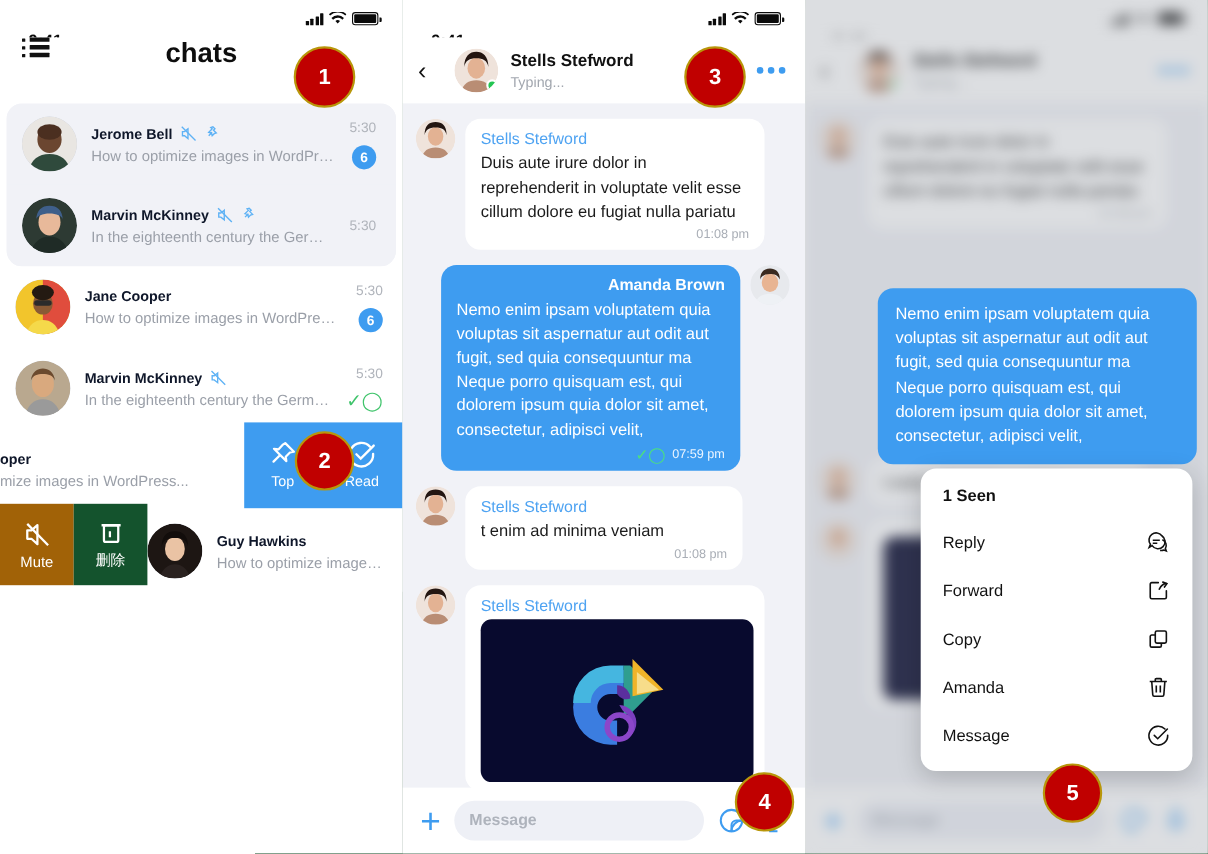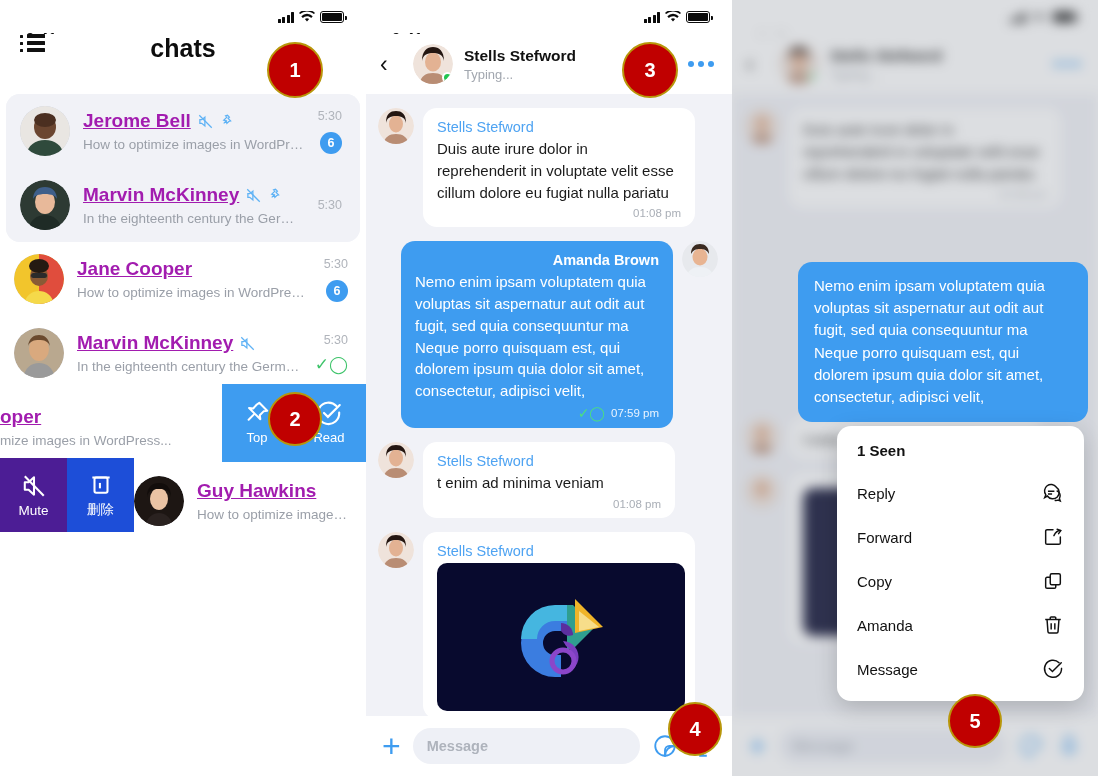--- a/index.html
+++ b/index.html
@@ -42,41 +42,41 @@
   .chats-title { position: absolute; left: 0; right: 0; text-align: center; font-size: 25px; font-weight: bold; color: #0d0d0d; pointer-events: none; }
 
   .chat-list { background: #fff; }
   .chat-row { display: flex; align-items: center; padding: 12px 18px 12px 14px; gap: 13px; position: relative; height: 74px; }
   .chat-row.grouped { background: #f1f2f7; }
   .grouped-wrap { background: #f1f2f7; border-radius: 14px; margin: 0 6px; overflow: hidden; }
   .avatar { width: 50px; height: 50px; border-radius: 50%; flex: 0 0 50px; background: #cfd3da; overflow: hidden; position: relative; }
   .avatar svg { display: block; width: 100%; height: 100%; }
   .chat-main { flex: 1; min-width: 0; }
   .chat-name-line { display: flex; align-items: center; gap: 7px; }
-  .chat-name { font-size: 19px; font-weight: bold; color: #a21caf; white-space: nowrap; text-decoration: underline; }
+  .chat-name { font-size: 13px; font-weight: bold; color: #0f172a; white-space: nowrap; }
   .chat-preview { font-size: 13.5px; color: #9a9fa8; margin-top: 5px; white-space: nowrap; overflow: hidden; text-overflow: ellipsis; }
   .chat-right { display: flex; flex-direction: column; align-items: flex-end; gap: 9px; flex: 0 0 auto; }
   .chat-time { font-size: 12.5px; color: #b0b4bb; }
   .badge { min-width: 22px; height: 22px; padding: 0 7px; border-radius: 11px; background: #3e9cf0; color: #fff; font-size: 12.5px; font-weight: bold; display: flex; align-items: center; justify-content: center; }
   .tick-green { color: #3fc46b; font-size: 17px; line-height: 1; }
   .mini-icon { width: 15px; height: 15px; color: #5eb2f5; }
 
   
   .swipe-top { position: absolute; left: 222px; top: 384px; width: 144px; height: 78px; background: #3e9cf0; display: flex; align-items: center; justify-content: space-around; padding-bottom: 2px; }
   .swipe-act { display: flex; flex-direction: column; align-items: center; gap: 3px; color: #fff; }
   .swipe-act span { font-size: 13px; color: #fff; }
   .swipe-act svg { width: 27px; height: 27px; }
 
   
   .swipe-left { position: absolute; left: 0; top: 458px; display: flex; height: 74px; }
   .sw-btn { width: 67px; display: flex; flex-direction: column; align-items: center; justify-content: center; gap: 4px; color: #fff; }
   .sw-btn span { font-size: 13.5px; }
   .sw-btn svg { width: 26px; height: 26px; }
-  .sw-mute { background: #4c1d95; }
-  .sw-del { background: #1d4ed8; }
+  .sw-mute { background: #a16207; }
+  .sw-del { background: #14532d; }
 
   
   .chat-header { height: 60px; display: flex; align-items: center; gap: 11px; padding: 0 18px 0 14px; background: #fff; position: relative; }
   .back-chevron { width: 22px; color: #111; font-size: 23px; line-height: 1; font-weight: 300; }
   .hdr-avatar { width: 40px; height: 40px; border-radius: 50%; overflow: hidden; position: relative; flex: 0 0 40px; }
   .online-dot { position: absolute; right: 0px; bottom: 1px; width: 11px; height: 11px; border-radius: 50%; background: #23c552; border: 2px solid #fff; }
   .hdr-text { flex: 1; min-width: 0; }
   .hdr-name { font-size: 15.5px; font-weight: bold; color: #111; }
   .hdr-sub { font-size: 13px; color: #a2a7af; margin-top: 2px; }
   .dots { display: flex; gap: 4px; }

